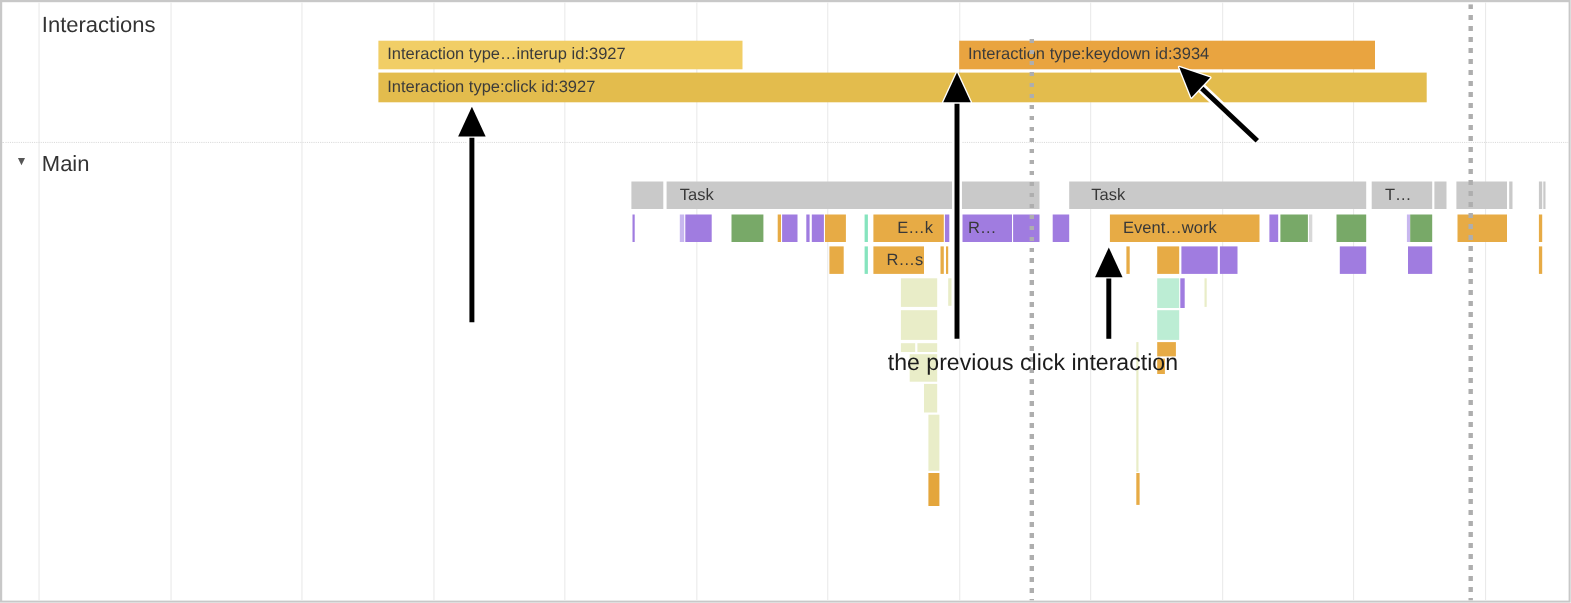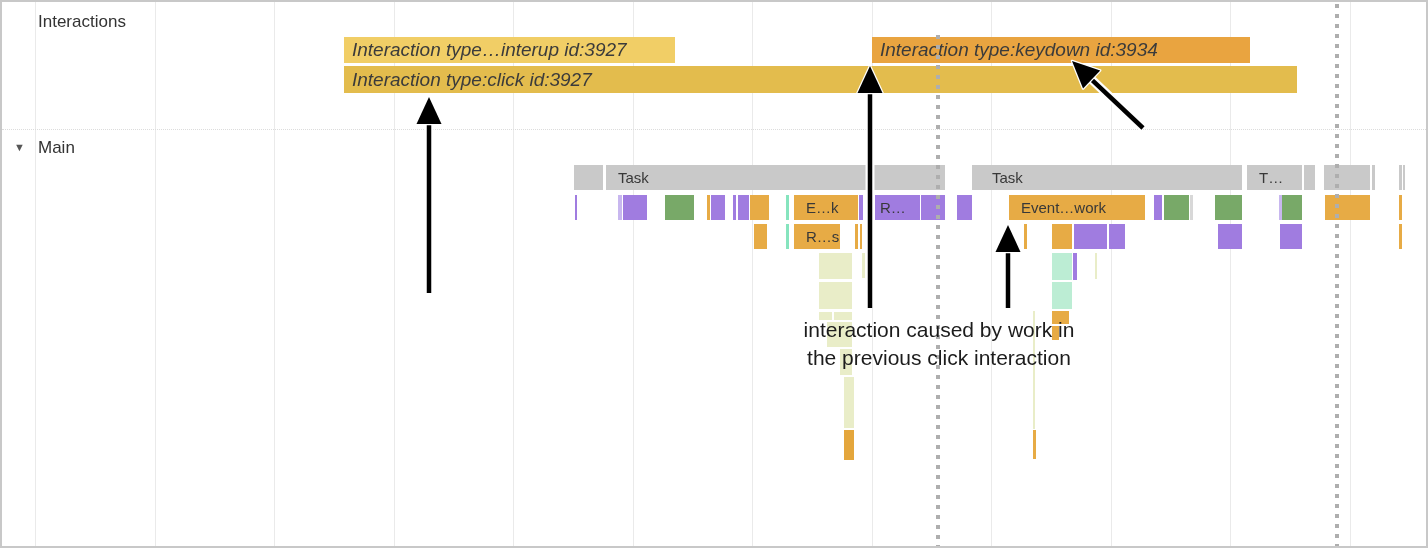--- a/index.html
+++ b/index.html
@@ -3,26 +3,26 @@
 <meta charset="utf-8">
 <style>
   html,body{margin:0;padding:0;background:#fff;}
   #canvas{
     position:relative; width:1428px; height:548px;
     box-sizing:border-box; border:2px solid #c8c8c8; background:#fff;
     font-family:"Liberation Sans", sans-serif; overflow:hidden;
   }
   .gridline{position:absolute; top:0; bottom:0; width:1px; background:#eaeaea; z-index:1;}
   .track-divider{position:absolute; left:0; right:0; top:127px; border-top:1px dotted #dcdcdc; z-index:1;}
-  .track-label{position:absolute; font-size:17px; color:#333; z-index:6; white-space:nowrap;}
+  .track-label{position:absolute; font-size:20px; color:#333; z-index:6; white-space:nowrap;}
   #interactions-label{left:36px; top:10px;}
   #main-label{left:36px; top:136px;text-align:right;}
   #main-triangle{position:absolute; left:12px; top:139px; font-size:11px; color:#565656; z-index:6; cursor:pointer;}
   .ibar{position:absolute; z-index:2; overflow:hidden; white-space:nowrap;
-        font-size:19px; color:#3b3b3b; line-height:26px; padding-left:8px; box-sizing:border-box;font-style:italic;}
+        font-size:15px; color:#3b3b3b; line-height:26px; padding-left:8px; box-sizing:border-box;}
   .seg{position:absolute; z-index:2; overflow:hidden; white-space:nowrap;
        font-size:15px; color:#383838; box-sizing:border-box;}
   .dotted-guide{position:absolute; width:4px; z-index:3;
        background:repeating-linear-gradient(to bottom,#aeaeae 0px,#aeaeae 4px,transparent 4px,transparent 10px);}
   #arrow-layer{position:absolute; left:0; top:0; z-index:4; pointer-events:none;}
   .annotation{position:absolute; z-index:5; color:#1c1c1c; font-size:21px; line-height:28px; white-space:nowrap;}
   #ann-input-delay{left:757px; top:314px; width:360px; text-align:center;}
   #ann-click{left:338px; top:303px;}
   #ann-keyboard{left:1032px; top:129px;}
 </style>
@@ -69,21 +69,21 @@
       <div class="seg" style="left: 573px; top: 193px; width: 2px; height: 25px; background: rgb(160, 124, 224); line-height: 25px;"></div>
       <div class="seg" style="left: 616px; top: 193px; width: 4px; height: 25px; background: rgb(200, 183, 239); line-height: 25px;"></div>
       <div class="seg" style="left: 621px; top: 193px; width: 24px; height: 25px; background: rgb(160, 124, 224); line-height: 25px;"></div>
       <div class="seg" style="left: 663px; top: 193px; width: 29px; height: 25px; background: rgb(120, 169, 104); line-height: 25px;"></div>
       <div class="seg" style="left: 705px; top: 193px; width: 3px; height: 25px; background: rgb(231, 171, 69); line-height: 25px;"></div>
       <div class="seg" style="left: 709px; top: 193px; width: 14px; height: 25px; background: rgb(160, 124, 224); line-height: 25px;"></div>
       <div class="seg" style="left: 731px; top: 193px; width: 3px; height: 25px; background: rgb(160, 124, 224); line-height: 25px;"></div>
       <div class="seg" style="left: 736px; top: 193px; width: 11px; height: 25px; background: rgb(160, 124, 224); line-height: 25px;"></div>
       <div class="seg" style="left: 748px; top: 193px; width: 19px; height: 25px; background: rgb(231, 171, 69); line-height: 25px;"></div>
       <div class="seg" style="left: 784px; top: 193px; width: 3px; height: 25px; background: rgb(134, 228, 190); line-height: 25px;"></div>
-      <div class="seg" style="left: 792px; top: 193px; width: 64px; height: 25px; background: rgb(231, 171, 69); line-height: 25px; padding-left: 12px;">E…k</div>
+      <div class="seg" style="left: 792px; top: 193px; width: 64px; height: 25px; background: rgb(231, 171, 69); line-height: 25px; padding-left: 12px; text-align: center;">E…k</div>
       <div class="seg" style="left: 857px; top: 193px; width: 4px; height: 25px; background: rgb(160, 124, 224); line-height: 25px;"></div>
       <div class="seg" style="left: 873px; top: 193px; width: 45px; height: 25px; background: rgb(160, 124, 224); line-height: 25px; padding-left: 5px;">R…</div>
       <div class="seg" style="left: 919px; top: 193px; width: 24px; height: 25px; background: rgb(160, 124, 224); line-height: 25px;"></div>
       <div class="seg" style="left: 955px; top: 193px; width: 15px; height: 25px; background: rgb(160, 124, 224); line-height: 25px;"></div>
       <div class="seg" style="left: 1007px; top: 193px; width: 136px; height: 25px; background: rgb(231, 171, 69); line-height: 25px; padding-left: 12px;">Event…work</div>
       <div class="seg" style="left: 1152px; top: 193px; width: 8px; height: 25px; background: rgb(160, 124, 224); line-height: 25px;"></div>
       <div class="seg" style="left: 1162px; top: 193px; width: 25px; height: 25px; background: rgb(120, 169, 104); line-height: 25px;"></div>
       <div class="seg" style="left: 1188px; top: 193px; width: 3px; height: 25px; background: rgb(216, 216, 216); line-height: 25px;"></div>
       <div class="seg" style="left: 1213px; top: 193px; width: 27px; height: 25px; background: rgb(120, 169, 104); line-height: 25px;"></div>
       <div class="seg" style="left: 1277px; top: 193px; width: 3px; height: 25px; background: rgb(200, 183, 239); line-height: 25px;"></div>
@@ -142,16 +142,15 @@
         <polygon points="1006,223 1018.5,250 993.5,250" fill="#000" stroke="#fff" stroke-width="2.5" paint-order="stroke" stroke-linejoin="round"></polygon>
       </g>
       <g>
         <line x1="1141" y1="126" x2="1086.727834937609" y2="74.78542170168744" stroke="#ffffff" stroke-width="9"></line>
         <line x1="1141" y1="126" x2="1086.727834937609" y2="74.78542170168744" stroke="#000000" stroke-width="4.5"></line>
         <polygon points="1070,59 1098.2160571559364,68.43949779241076 1081.057990088885,86.62192707242063" fill="#000" stroke="#fff" stroke-width="2.5" paint-order="stroke" stroke-linejoin="round"></polygon>
       </g>
     </svg>
 
   <div id="ann-input-delay" class="annotation">
-    <div>interaction caused by work in</div>
     <div>the previous click interaction</div>
   </div>
 </div>
 
 </body></html>

